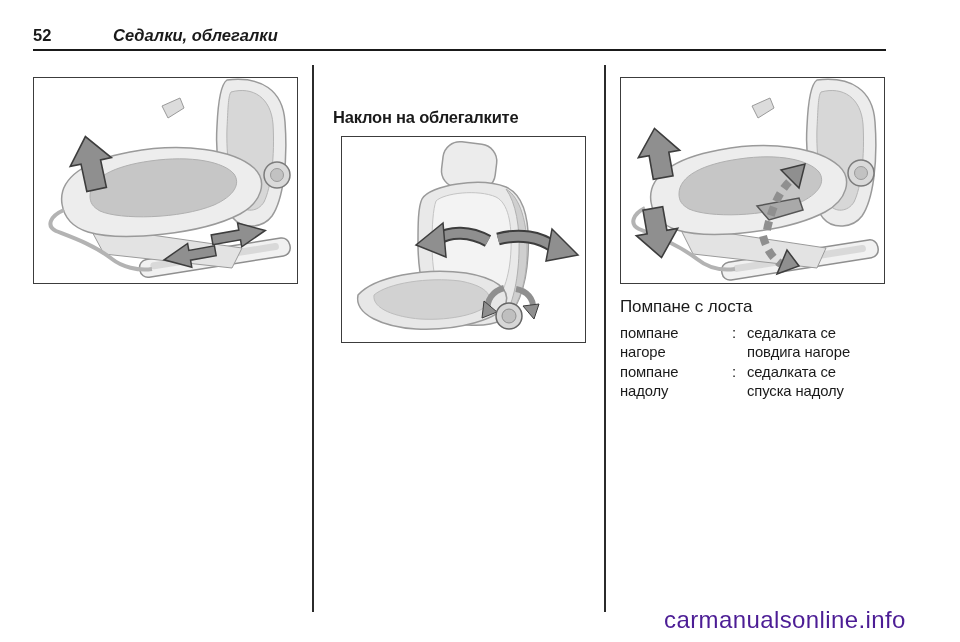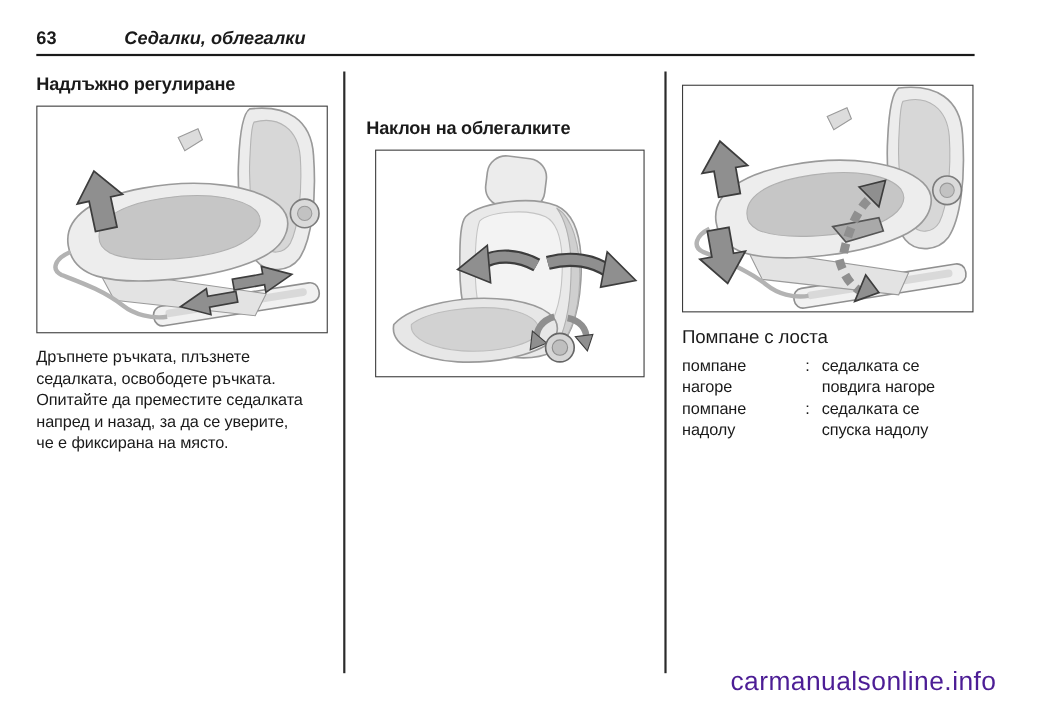--- a/index.html
+++ b/index.html
@@ -36,29 +36,28 @@
 
   .divider{position:absolute;top:65px;width:2px;height:547px;background:#2b2b2b;}
   .divider-1{left:312px;}
   .divider-2{left:604px;}
 
   .watermark{position:absolute;left:664px;top:606px;font-size:24px;color:#4c1d95;letter-spacing:0.4px;}
 </style>
 </head>
 <body>
 
-<span class="page-number">63</span>
+<span class="page-number">52</span>
 <span class="chapter-title">Седалки, облегалки</span>
 <div class="header-rule"></div>
 
 <div class="divider divider-1"></div>
 <div class="divider divider-2"></div>
 
 <section class="col col1">
-  <h2 class="col-heading">Надлъжно регулиране</h2>
   <div class="figure">
     <svg viewBox="0 0 263 205">
 
       <g transform="rotate(-9 185 180)">
         <rect x="105" y="170" width="152" height="18" rx="8" fill="#f1f1f1" stroke="#8f8f8f" stroke-width="1.5"></rect>
         <rect x="116" y="174" width="130" height="7" rx="3.5" fill="#d9d9d9"></rect>
       </g>
 
       <path d="M55 148 L208 170 L198 190 L70 176 Z" fill="#e3e3e3" stroke="#9a9a9a"></path>
 
@@ -80,25 +79,20 @@
         <polygon points="0,12 26,0 26,7 52,7 52,17 26,17 26,24" fill="#8f8f8f" stroke="#3d3d3d" stroke-width="1.5"></polygon>
       </g>
       <g transform="translate(176,150) rotate(-10)">
         <polygon points="54,12 28,0 28,7 0,7 0,17 28,17 28,24" fill="#8f8f8f" stroke="#3d3d3d" stroke-width="1.5"></polygon>
       </g>
 
       <circle cx="243" cy="97" r="13" fill="#dadada" stroke="#7c7c7c" stroke-width="1.5"></circle>
       <circle cx="243" cy="97" r="6.5" fill="#c2c2c2" stroke="#9a9a9a"></circle>
     </svg>
   </div>
-  <p class="body-text">Дръпнете ръчката, плъзнете
-седалката, освободете ръчката.
-Опитайте да преместите седалката
-напред и назад, за да се уверите,
-че е фиксирана на място.</p>
 </section>
 
 <section class="col col2">
   <h2 class="col-heading">Наклон на облегалките</h2>
   <div class="figure">
     <svg viewBox="0 0 243 205">
 
       <g transform="rotate(7 128 30)">
         <rect x="110" y="48" width="8" height="14" fill="#d9d9d9" stroke="#9a9a9a"></rect>
         <rect x="134" y="48" width="8" height="14" fill="#d9d9d9" stroke="#9a9a9a"></rect>

